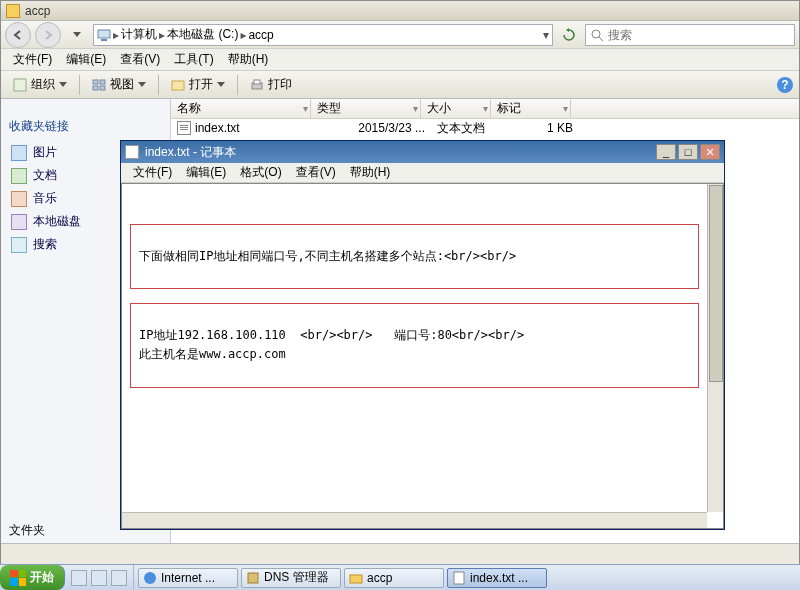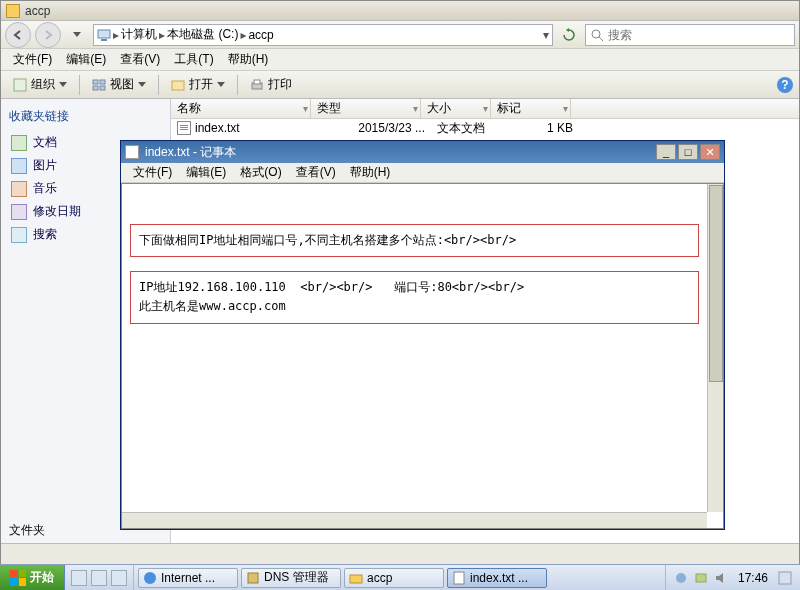--- a/index.html
+++ b/index.html
@@ -24,21 +24,21 @@
 .expl-menu { height:22px; display:flex; align-items:center; gap:2px; padding:0 6px; border-bottom:1px solid #ccc; background:#f0f0ea; }
 .expl-menu span { padding:2px 6px; }
 
 .expl-tool { height:28px; display:flex; align-items:center; gap:4px; padding:0 6px; border-bottom:1px solid #bbb; background:linear-gradient(#f5f5f0,#e4e2d6); }
 .tbtn { display:flex; align-items:center; gap:4px; padding:2px 6px; border-radius:2px; }
 .tbtn .mini-ico { width:14px; height:14px; }
 .vr { width:1px; height:20px; background:#bbb; margin:0 2px; }
 .help-ico { margin-left:auto; width:16px;height:16px;border-radius:50%;background:#4a8ee0;color:#fff;display:flex;align-items:center;justify-content:center;font-weight:bold; }
 
 .expl-body { display:flex; height:calc(100% - 20px - 28px - 22px - 28px - 26px); }
-.sidepane { width:170px; background:#f3f5f9; border-right:1px solid #ccd; padding:6px 8px; }
+.sidepane { width:170px; background:#f3f5f9; border-right:1px solid #ccd; padding:16px 8px; }
 .sp-head { color:#15428b; padding:3px 0 6px 0; }
 .sp-item { display:flex; align-items:center; gap:6px; padding:3px 2px; color:#004; }
 .sp-item .ic { width:16px;height:16px; }
 .ic-doc{background:#d9ebd3;border:1px solid #7aad6d;}
 .ic-pic{background:#cfe2f3;border:1px solid #6f9bd1;}
 .ic-mus{background:#f3d9c8;border:1px solid #c58a5e;}
 .ic-rec{background:#e6dff0;border:1px solid #9a83bd;}
 .ic-sea{background:#ddeef5;border:1px solid #7aaec4;}
 .ic-pub{background:#f7e5b1;border:1px solid #cbab55;}
 .sp-foot { position:absolute; left:8px; bottom:30px; color:#000; }
@@ -63,26 +63,26 @@
 .np-title .ic { width:14px; height:14px; background:#fff; border:1px solid #999; }
 .np-title .q { margin-left:auto; display:flex; gap:2px; }
 .qb { width:20px;height:16px;background:#d9d7c9;border:1px solid #888;color:#000;display:flex;align-items:center;justify-content:center;font-size:11px;line-height:1; }
 .qb.close{background:#d98b7a;color:#fff;}
 .np-menu { height:20px; display:flex; align-items:center; gap:2px; padding:0 6px; background:#f0f0ea; border-bottom:1px solid #ccc; }
 .np-menu span { padding:1px 6px; }
 .np-body { width:calc(100% - 0px); height:calc(100% - 22px - 20px); background:#fff; margin:0; border:1px solid #888; padding:40px 8px 8px 8px; position:relative; font-family:"SimSun",monospace; overflow:hidden; }
 .scroll-v{position:absolute;right:0;top:0;width:16px;height:calc(100% - 16px);background:#e8e6db;border-left:1px solid #bbb;}
 .scroll-h{position:absolute;left:0;bottom:0;height:16px;width:calc(100% - 16px);background:#e8e6db;border-top:1px solid #bbb;}
 .sv-thumb{position:absolute;left:1px;width:14px;background:#cfcdbd;border:1px solid #999;}
-.box { border:1px solid #c44; padding:6px 8px; margin:0 16px 14px 0; line-height:1.6; }
+.box { border:1px solid #c44; padding:22px 8px; margin:0 16px 14px 0; line-height:1.6; }
 .box pre{font-family:"SimSun",monospace;white-space:pre-wrap;}
 
 
 .taskbar { position:absolute; left:0; bottom:0; width:800px; height:26px; background:linear-gradient(#e6ecf5,#c9d6ea); border-top:1px solid #8aa0c0; display:flex; align-items:center; }
-.start { height:100%; display:flex; align-items:center; gap:4px; padding:0 10px; background:linear-gradient(#6ab947,#3f8f29); color:#fff; font-weight:bold; border-right:1px solid #5c86b8; }
+.start { height:100%; display:flex; align-items:center; gap:4px; padding:0 10px; background:linear-gradient(#6ab947,#3f8f29); color:#fff; font-weight:bold; border-right:1px solid #5c86b8;border-radius:8px; }
 .start .win-ico { width:16px;height:16px;display:grid;grid-template-columns:1fr 1fr;grid-template-rows:1fr 1fr;gap:1px; }
 .win-ico div:nth-child(1){background:#f25022;} .win-ico div:nth-child(2){background:#7fba00;}
 .win-ico div:nth-child(3){background:#00a4ef;} .win-ico div:nth-child(4){background:#ffb900;}
 .ql { display:flex; align-items:center; gap:4px; padding:0 6px; border-right:1px solid #aab9d0; height:100%; }
 .ql .i{width:16px;height:16px;background:#dce5f2;border:1px solid #9ab;}
 .tasks { display:flex; align-items:center; gap:3px; padding:0 4px; height:100%; flex:1; }
 .tbitem { height:20px; min-width:100px; max-width:110px; background:linear-gradient(#f0f4fa,#d6e0ee); border:1px solid #9ab; border-radius:2px; display:flex; align-items:center; gap:4px; padding:0 4px; overflow:hidden; white-space:nowrap; }
 .tbitem.active{background:linear-gradient(#cfe0f6,#b0c6e4);border-color:#5b7cb0;}
 .tbitem .ti{width:14px;height:14px;}
 .tray { display:flex; align-items:center; gap:6px; padding:0 8px; border-left:1px solid #aab9d0; height:100%; }
@@ -202,34 +202,34 @@
         </svg>
       <span>打印</span>
     </div>
     <div class="help-ico">?</div>
   </div>
 
   <div class="expl-body">
     <div class="sidepane">
       <div class="sp-head">收藏夹链接</div>
       <div class="sp-item">
+          <div class="ic ic-pic"></div>
+          <span>图片</span>
+        </div>
+      <div class="sp-item">
           <div class="ic ic-doc"></div>
           <span>文档</span>
         </div>
       <div class="sp-item">
-          <div class="ic ic-pic"></div>
-          <span>图片</span>
-        </div>
-      <div class="sp-item">
           <div class="ic ic-mus"></div>
           <span>音乐</span>
         </div>
       <div class="sp-item">
           <div class="ic ic-rec"></div>
-          <span>修改日期</span>
+          <span>本地磁盘</span>
         </div>
       <div class="sp-item">
           <div class="ic ic-sea"></div>
           <span>搜索</span>
         </div>
       <div class="sp-foot">文件夹</div>
     </div>
 
     <div class="filepane">
       <div class="fp-head">
@@ -319,28 +319,13 @@
         </svg>
         <span>accp</span>
       </div>
     <div class="tbitem active">
         <svg class="ti" width="14" height="14">
           <rect x="2" y="1" width="10" height="12" fill="#fff" stroke="#888"></rect>
         </svg>
         <span>index.txt ...</span>
       </div>
   </div>
-  <div class="tray">
-    <svg class="ti" width="14" height="14">
-        <circle cx="7" cy="7" r="5" fill="#8ab0d8"></circle>
-      </svg>
-    <svg class="ti" width="14" height="14">
-        <rect x="2" y="3" width="10" height="8" fill="#c0d080" stroke="#8a6"></rect>
-      </svg>
-    <svg class="ti" width="14" height="14">
-        <path d="M2 5h3l4-3v10l-4-3H2z" fill="#888"></path>
-      </svg>
-    <span class="clock">17:46</span>
-    <svg class="ti" width="14" height="14">
-        <rect x="1" y="1" width="12" height="12" fill="#d8e0ee" stroke="#8aa0c0"></rect>
-      </svg>
-  </div>
 </div>
 
 </body></html>

